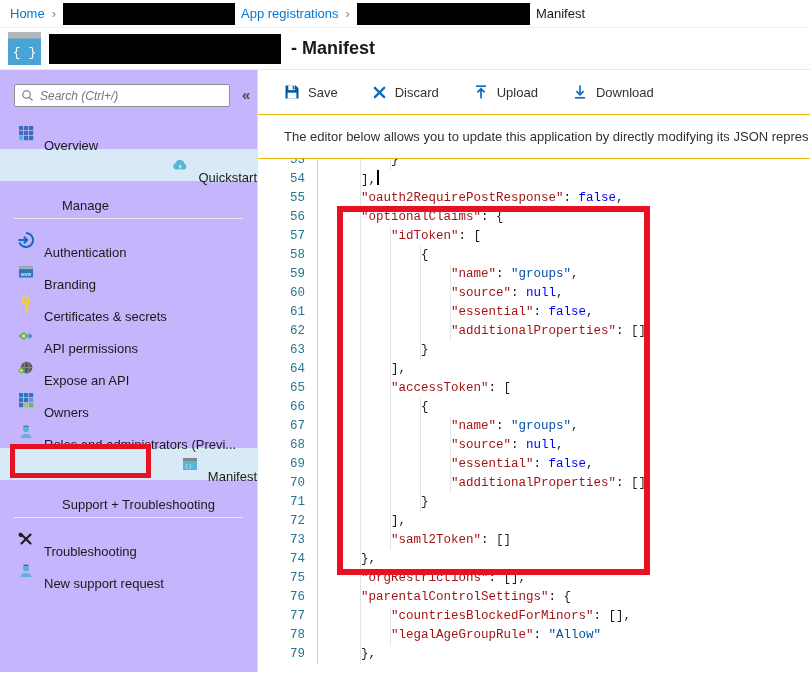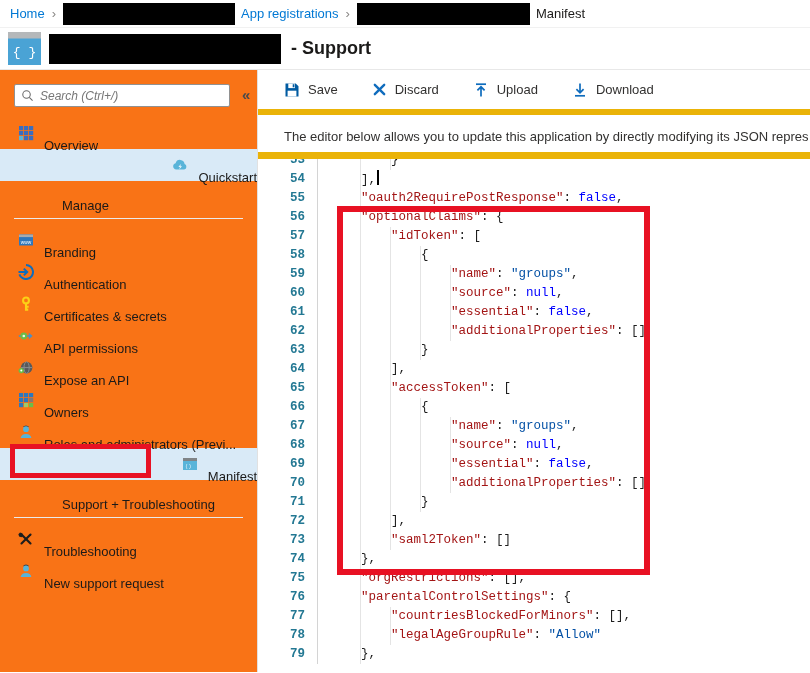--- a/index.html
+++ b/index.html
@@ -29,21 +29,21 @@
     padding-left:8px; border-bottom:1px solid #e8e8e8; background:#fff;
   }
   .title-icon { width:33px; height:33px; flex:0 0 33px; }
   .title-redact { width:232px; height:30px; margin-left:8px; }
   .page-title { font-size:18px; font-weight:600; color:#1b1a19; margin-left:10px; }
 
   
   .main { display:flex; height:602px; }
 
   
-  .sidebar { width:258px; flex:0 0 258px; border-right:1px solid #e1e1e1; background:#f97316; padding-top:14px; overflow:hidden; }
+  .sidebar { width:258px; flex:0 0 258px; border-right:1px solid #e1e1e1; background:#c4b5fd; padding-top:14px; overflow:hidden; }
   .search-row { display:flex; align-items:flex-start; padding:0 6px 0 14px; }
   .search-box {
     display:flex; align-items:center; width:216px; height:23px;
     border:1px solid #919191; border-radius:2px; padding:0 6px; background:#fff;
   }
   .s-icon { display:inline-flex; margin-right:6px; }
   .search-input {
     border:none; outline:none; width:100%; font-size:12px;
     font-family:"Liberation Sans", sans-serif; color:#323130; background:transparent;
   }
@@ -55,38 +55,38 @@
   .nav-item.selected { background:#d9eaf7;justify-content:flex-end; }
   .nav-icon { width:16px; height:16px; display:inline-flex; margin-right:10px; flex:0 0 16px; }
   .nav-label { color:#1b1a19; white-space:nowrap; overflow:hidden;margin-top:25px; }
   .nav-header { margin-top:13px; padding:4px 14px 5px 14px; font-weight:400; color:#1b1a19;margin-left:48px; }
   .nav-rule { border-bottom:1px solid #eaeaea; margin:0 14px 5px 14px; }
 
   
   .content { flex:1; display:flex; flex-direction:column; background:#fff; min-width:0; }
   .toolbar {
     height:45px; display:flex; align-items:center; gap:34px;
-    padding-left:26px; border-bottom:6px solid #eab308; font-size:13px; color:#323130;
+    padding-left:26px; border-bottom:1px solid #eab308; font-size:13px; color:#323130;
   }
   .tb-btn { display:flex; align-items:center; gap:8px; cursor:pointer; }
   .tb-icon { display:inline-flex; }
   .info {
     height:44px; padding:14px 0 0 26px; font-size:13px; color:#323130;
-    white-space:nowrap; overflow:hidden; border-bottom:7px solid #eab308;
+    white-space:nowrap; overflow:hidden; border-bottom:1px solid #eab308;
   }
 
   
   .editor {
     flex:1; overflow:hidden; position:relative;
     font-family:"Liberation Mono", monospace; font-size:12.5px; line-height:19px;
   }
   .ed-inner { display:flex; margin-top:-8px; }
   .gutter {
     width:60px; flex:0 0 60px; text-align:right; padding-right:12px;
-    color:#237893; border-right:1px solid #d4d4d4; user-select:none;font-weight:bold;
+    color:#237893; border-right:1px solid #d4d4d4; user-select:none;
   }
   .gutter div { height:19px; }
   .code { padding-left:13px; flex:1; white-space:pre; }
   .code-line { height:19px; }
   .ind {
     display:inline-block; height:19px; vertical-align:top;
     background:repeating-linear-gradient(to right, transparent 0, transparent 29px, #e4e4e4 29px, #e4e4e4 30px);
   }
   .t-p { color:#1e1e1e; }
   .t-k { color:#a31515; }
@@ -114,21 +114,21 @@
     <span class="bc-current">Manifest</span>
   </div>
 
   <div class="titlebar">
     <span class="title-icon"><svg viewBox="0 0 33 33" width="33" height="33">
           <rect width="33" height="33" fill="#4aa3d5"></rect>
           <rect width="33" height="6.5" fill="#b5b8ba"></rect>
           <text x="16.5" y="24" text-anchor="middle" font-size="13" fill="#fff" font-family="Liberation Mono, monospace">{ }</text>
         </svg></span>
     <span class="redact title-redact"></span>
-    <span class="page-title">- Support</span>
+    <span class="page-title">- Manifest</span>
   </div>
 
   <div class="main">
 
     <div class="sidebar">
       <div class="search-row">
         <div class="search-box">
           <span class="s-icon">
               <svg viewBox="0 0 16 16" width="13" height="13">
                 <circle cx="6.8" cy="6.8" r="4.6" fill="none" stroke="#6a6a6a" stroke-width="1.3"></circle>
@@ -165,36 +165,36 @@
                 <path d="M8.8 7 6.4 10h1.6l-.8 2.5 2.8-3.3H8.4z" fill="#eaf5fb"></path>
               </svg>
             </span>
             <span class="nav-label">Quickstart</span>
           </div>
           <div class="nav-header">Manage</div>
           <div class="nav-rule"></div>
           <div class="nav-item">
             <span class="nav-icon">
               <svg viewBox="0 0 16 16" width="16" height="16">
+                <path d="M8 1a7 7 0 1 1-6.6 9.3" fill="none" stroke="#0f6cbd" stroke-width="2"></path>
+                <path d="M0.5 8h8" stroke="#0f6cbd" stroke-width="2"></path>
+                <path d="M5.8 4.6 9.2 8l-3.4 3.4" fill="none" stroke="#0f6cbd" stroke-width="2"></path>
+              </svg>
+            </span>
+            <span class="nav-label">Authentication</span>
+          </div>
+          <div class="nav-item">
+            <span class="nav-icon">
+              <svg viewBox="0 0 16 16" width="16" height="16">
                 <rect x="1" y="2.5" width="14" height="11" fill="#2e77bc"></rect>
                 <rect x="1" y="2.5" width="14" height="2.6" fill="#a8aaac"></rect>
                 <text x="8" y="11.8" text-anchor="middle" font-size="4.8" fill="#fff" font-family="Liberation Sans, sans-serif">www</text>
               </svg>
             </span>
             <span class="nav-label">Branding</span>
-          </div>
-          <div class="nav-item">
-            <span class="nav-icon">
-              <svg viewBox="0 0 16 16" width="16" height="16">
-                <path d="M8 1a7 7 0 1 1-6.6 9.3" fill="none" stroke="#0f6cbd" stroke-width="2"></path>
-                <path d="M0.5 8h8" stroke="#0f6cbd" stroke-width="2"></path>
-                <path d="M5.8 4.6 9.2 8l-3.4 3.4" fill="none" stroke="#0f6cbd" stroke-width="2"></path>
-              </svg>
-            </span>
-            <span class="nav-label">Authentication</span>
           </div>
           <div class="nav-item">
             <span class="nav-icon">
               <svg viewBox="0 0 16 16" width="16" height="16">
                 <circle cx="8" cy="4.4" r="2.9" fill="none" stroke="#fcd116" stroke-width="2.1"></circle>
                 <path d="M8 7.3v7.4M8 10.8h2.7M8 13.6h2.2" stroke="#fcd116" stroke-width="2.1" fill="none"></path>
               </svg>
             </span>
             <span class="nav-label">Certificates &amp; secrets</span>
           </div>

